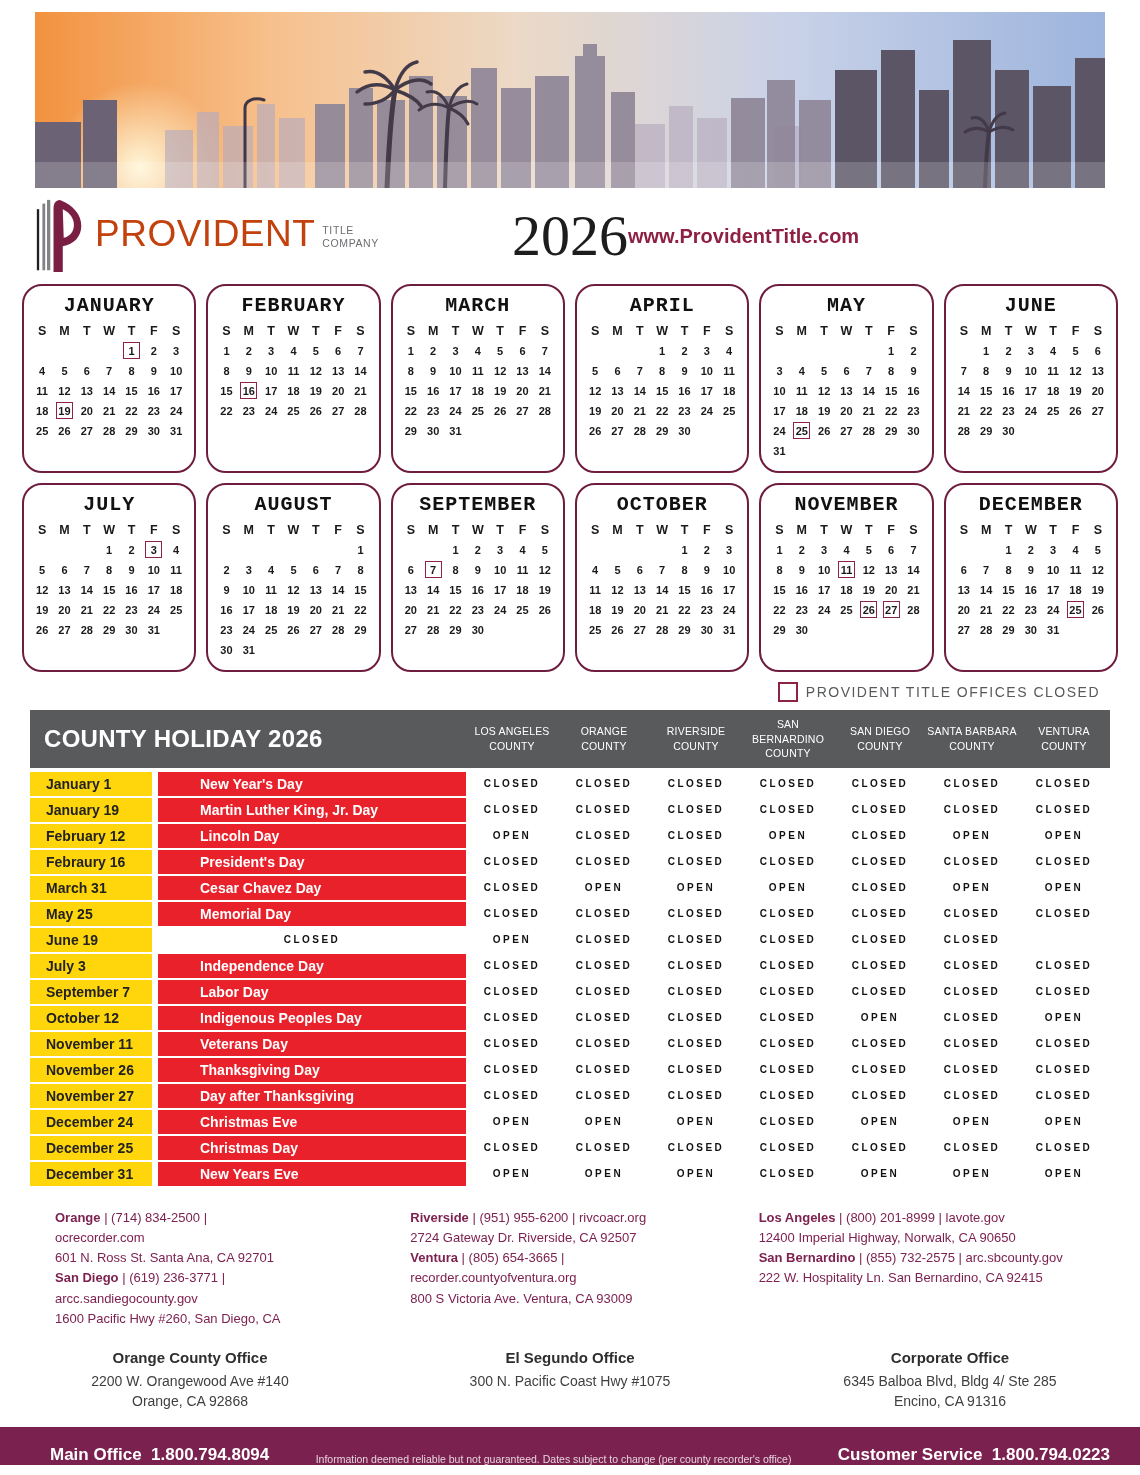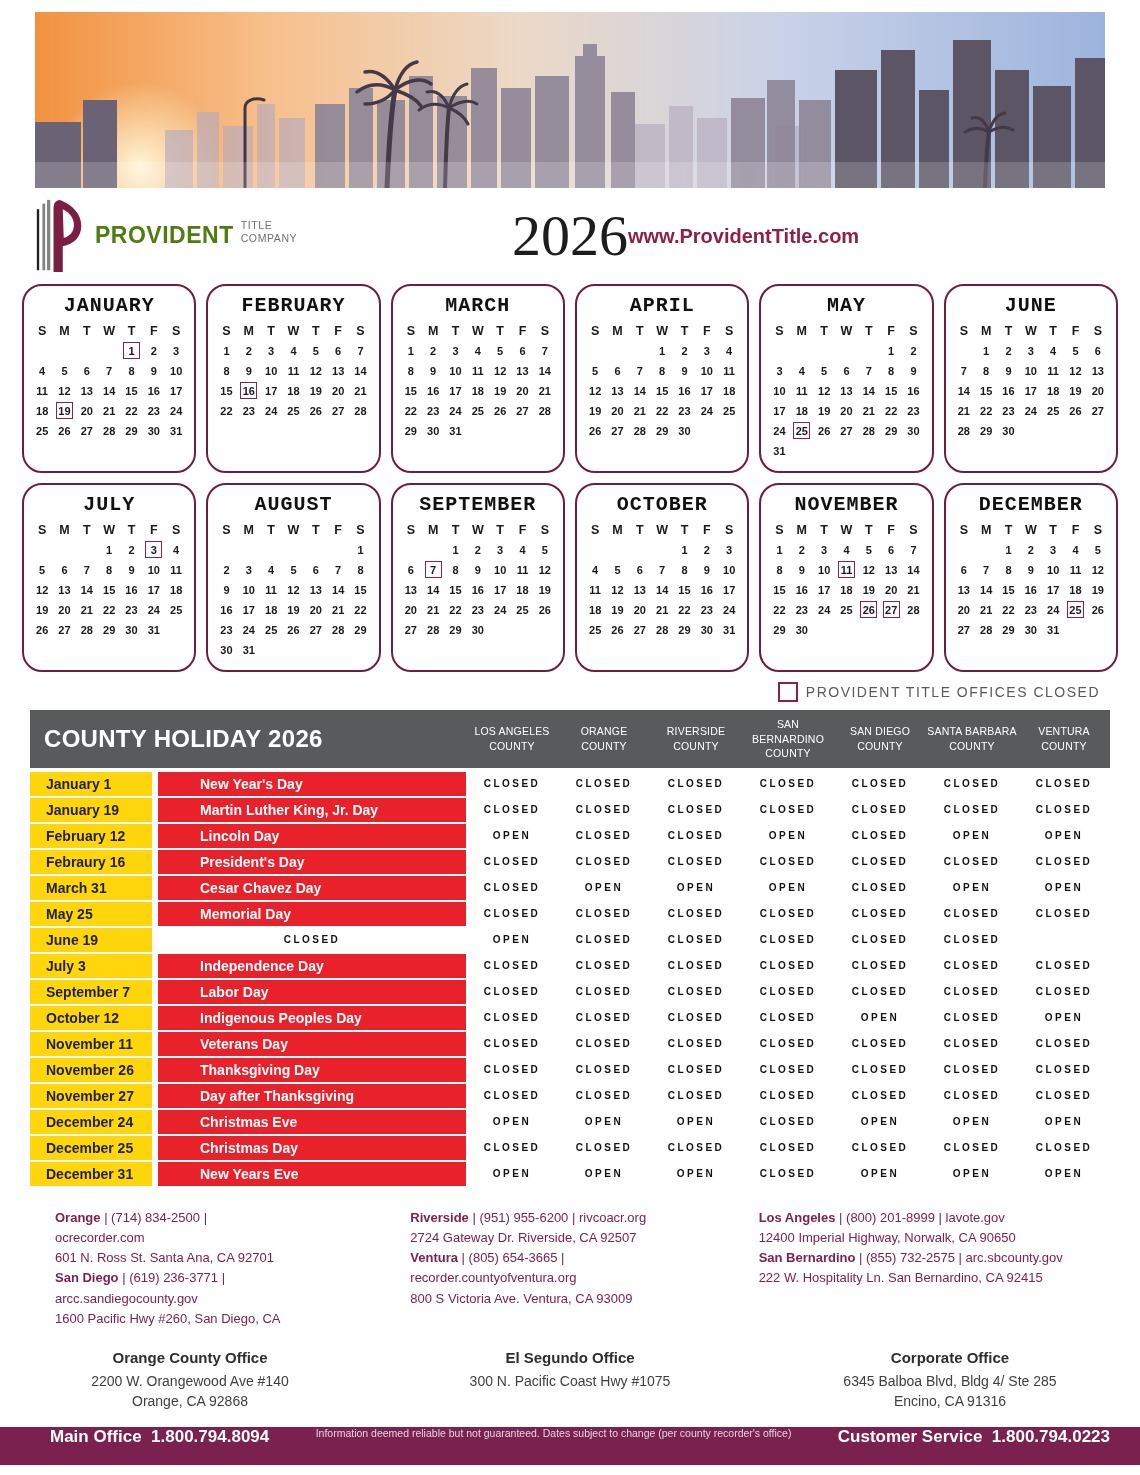--- a/index.html
+++ b/index.html
@@ -9,21 +9,21 @@
   }
   
   .banner { margin:12px 35px 0; height:176px; overflow:hidden; }
   .banner svg { width:100%; height:100%; display:block; }
 
   
   .brand-row { display:grid; grid-template-columns:1fr auto 1fr; align-items:center;
     padding:6px 35px 2px; height:92px; }
   .logo { display:flex; align-items:center; gap:10px; }
   .logo-text { display:flex; align-items:flex-end; gap:7px; padding-bottom:6px; }
-  .logo-name { font-size:23px; font-weight:bold; color:#4d7c0f; letter-spacing:.5px; line-height:1; }
+  .logo-name { font-size:37px; font-weight:normal; color:#c2410c; letter-spacing:.5px; line-height:1; }
   .logo-sub { font-size:10.5px; color:#6d6e71; letter-spacing:.6px; line-height:1.2; padding-bottom:2px; }
   .year { font-family:"Liberation Serif", serif; font-size:58px; color:#1d1d1d; text-align:center; line-height:1; }
   .website { text-align:left; font-size:20px; font-weight:bold; color:#8e2044; }
 
   
   .months { display:grid; grid-template-columns:repeat(6,1fr); gap:10px; padding:4px 22px 0; }
   .month-card { border:2.5px solid #6e1d3f; border-radius:20px; background:#fff;
     padding:8px 3px 10px; min-height:178px; }
   .month-title { text-align:center; font-weight:bold; font-size:20px; letter-spacing:1px; color:#111;font-family:Liberation Mono, monospace; }
   .dgrid { display:grid; grid-template-columns:repeat(7,1fr); row-gap:1px; margin-top:5px; padding:0 4px; }
@@ -55,21 +55,21 @@
   .contacts { display:grid; grid-template-columns:1.02fr 1fr 0.98fr; padding:20px 40px 0 55px; color:#7d2150; }
   .cline { font-size:13px; line-height:1.55; }
   .cb { font-weight:bold; }
 
   
   .offices { display:grid; grid-template-columns:1fr 1fr 1fr; text-align:center; margin-top:20px; }
   .otitle { font-weight:bold; font-size:15px; margin-bottom:5px; color:#2e2e2e; }
   .oline { font-size:14px; line-height:1.45; color:#3f3f3f; }
 
   
-  .footer { margin-top:16px; height:38px; background:#7b2150; color:#fff; display:flex; align-items:flex-start; }
+  .footer { margin-top:16px; height:38px; background:#7b2150; color:#fff; display:flex; align-items:flex-end; }
   .f-left { padding-left:50px; font-size:17px; font-weight:bold; white-space:nowrap; }
   .f-center { flex:1; text-align:center; font-size:10.5px; opacity:.8; }
   .f-right { padding-right:30px; font-size:17px; font-weight:bold; white-space:nowrap; }
 </style>
 </head>
 <body>
 
 <div class="banner">
   <svg viewBox="0 0 1070 176" preserveAspectRatio="none">
     <defs>

